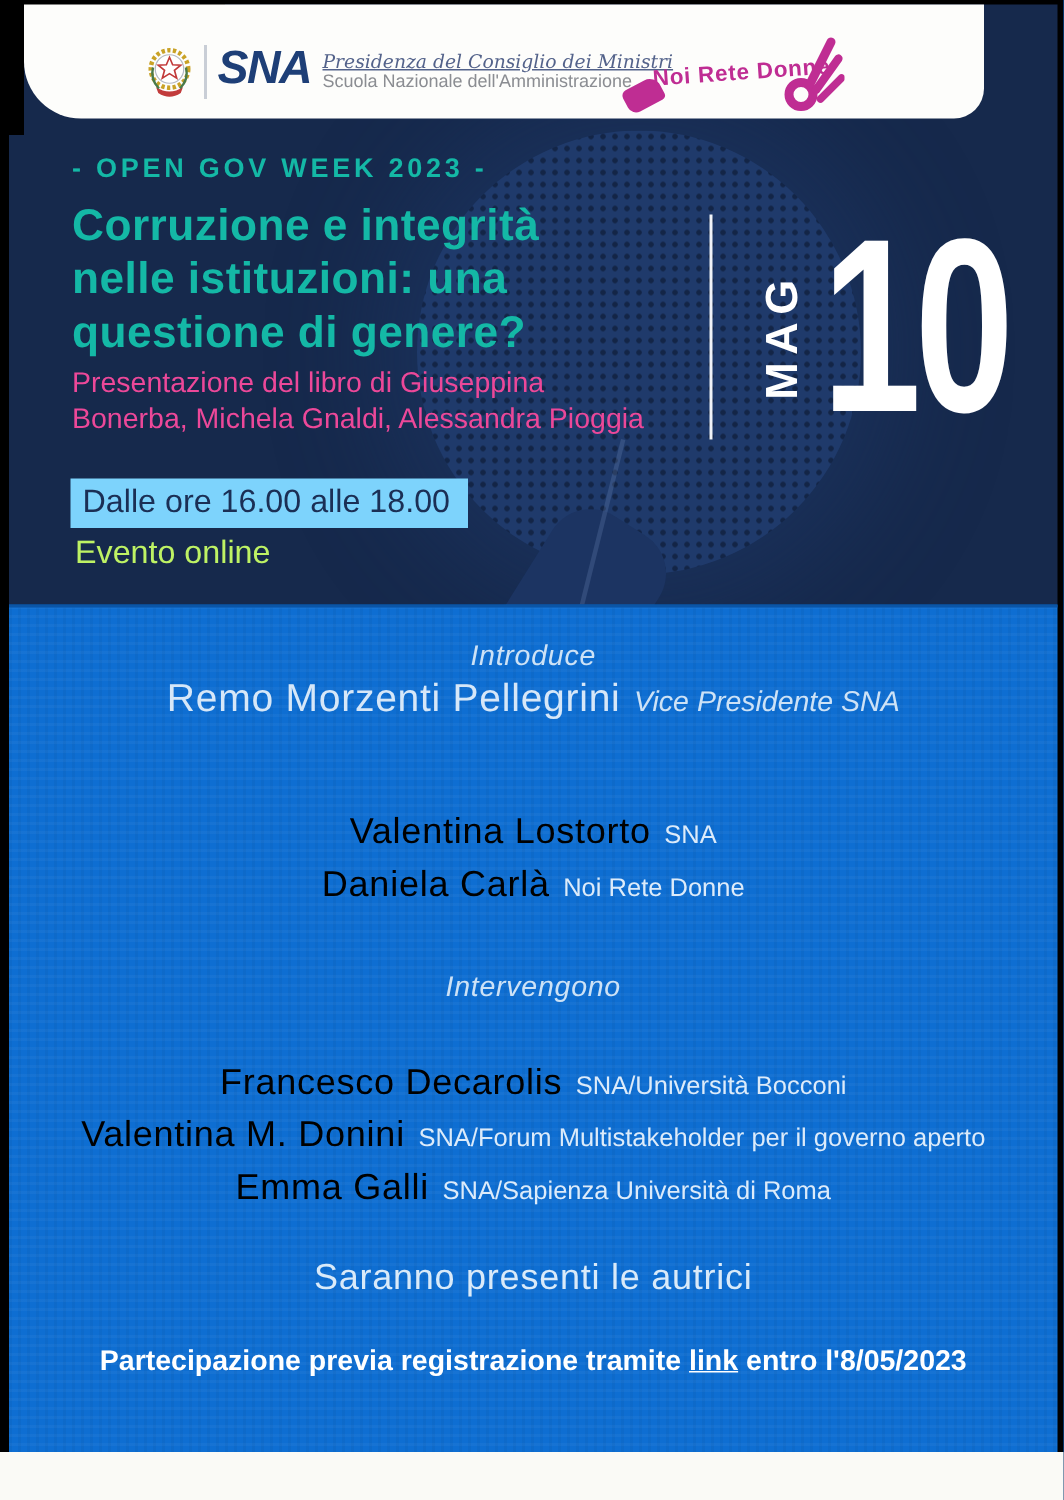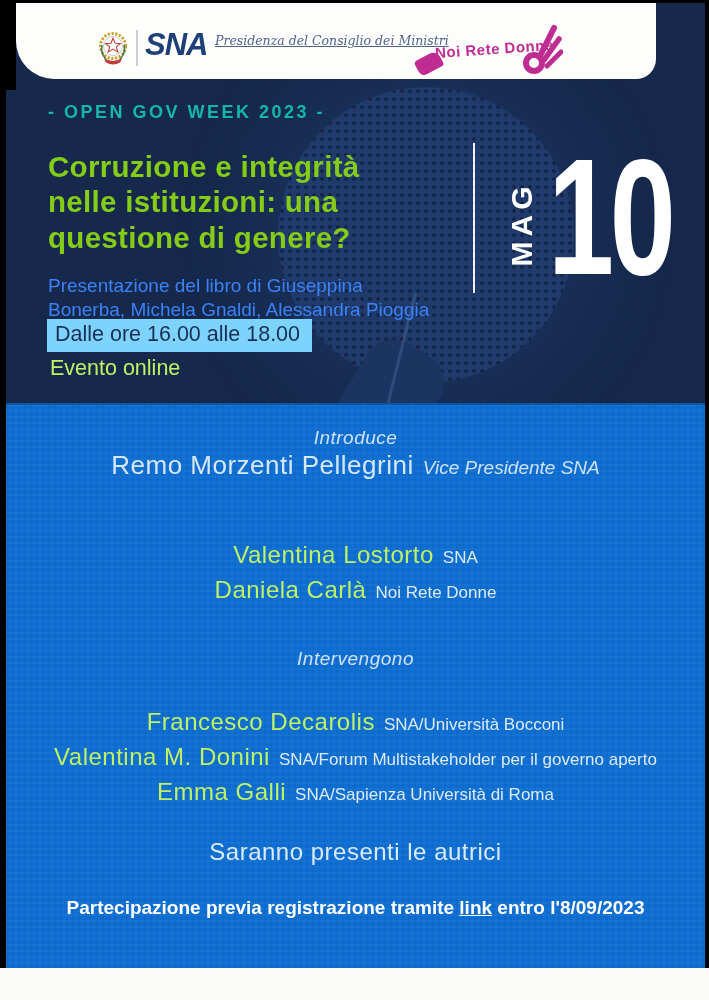--- a/index.html
+++ b/index.html
@@ -72,25 +72,25 @@
   }
   .mic-cable{
     left:392px;top:288px;width:3px;height:132px;
     background:rgba(150,180,230,.18);transform:rotate(14deg);
   }
   .kicker{
     left:42px;top:99px;color:#14b8a6;font-size:18px;font-weight:bold;
     letter-spacing:2.5px;white-space:pre-line;
   }
   .hero-title{
-    left:42px;top:146px;width:450px;color:#84cc16;font-size:29.5px;
+    left:42px;top:130px;width:450px;color:#14b8a6;font-size:29.5px;
     font-weight:bold;line-height:1.2;letter-spacing:.3px;white-space:pre-line;
   }
   .hero-subtitle{
-    left:42px;top:271px;width:460px;color:#3b82f6;font-size:19px;
+    left:42px;top:241px;width:460px;color:#ec4899;font-size:19px;
     line-height:1.26;white-space:pre-line;
   }
   .time-box{
     left:41px;top:316px;background:#7dd3fc;color:#1b2f55;
     font-size:21.5px;padding:3px 12px 5px 8px;white-space:nowrap;
   }
   .mode-line{left:44px;top:353px;color:#bef264;font-size:21.5px;}
   .date-divider{left:467px;top:140px;width:2px;height:150px;background:#f0f3f8;}
   .date-month{
     left:454px;top:204px;width:124px;text-align:center;color:#fff;
@@ -101,21 +101,21 @@
     left:542px;top:136px;color:#fff;font-size:165px;font-weight:bold;
     line-height:0.95;letter-spacing:-6px;transform:scaleX(.72);
     transform-origin:left top;
   }
 
   
   .row{left:0;width:699px;text-align:center;white-space:nowrap;}
   .label-it{font-style:italic;font-size:19px;color:#cde2f6;letter-spacing:.5px;}
   .intro-name{font-size:26px;color:#d6e7f8;letter-spacing:.5px;}
   .intro-role{font-style:italic;font-size:19px;color:#cde2f6;margin-left:9px;}
-  .p-name{font-size:24px;color:#bef264;letter-spacing:.5px;}
+  .p-name{font-size:24px;color:#000000;letter-spacing:.5px;}
   .p-org{font-size:17px;color:#dcebfa;margin-left:9px;}
   .authors-note{font-size:24px;color:#d9eaf9;letter-spacing:.5px;}
   .registration{font-size:19px;font-weight:bold;color:#ffffff;}
   .registration .reg-link{text-decoration:underline;cursor:pointer;}
 </style>
 </head>
 <body>
 
 <div class="abs navy-section">
   <div class="abs mic-head"></div>
@@ -162,21 +162,21 @@
   </div>
   <div class="abs row" style="top:373px">
     <span class="p-name">Emma Galli</span><span class="p-org">SNA/Sapienza Università di Roma</span>
   </div>
 
   <div class="abs row" style="top:433px">
     <span class="authors-note">Saranno presenti le autrici</span>
   </div>
 
   <div class="abs row registration" style="top:492px">
-    <span>Partecipazione previa registrazione tramite </span><span class="reg-link">link</span><span> entro l'8/09/2023</span>
+    <span>Partecipazione previa registrazione tramite </span><span class="reg-link">link</span><span> entro l'8/05/2023</span>
   </div>
 </div>
 
 <div class="abs bottom-strip"></div>
 
 <div class="abs corner-patch"></div>
 <div class="abs corner-patch2"></div>
 
 <div class="abs header-card">
 
@@ -187,20 +187,21 @@
     <path d="M6 27 Q15 33 24 27 L22.5 31 Q15 36 7.5 31 Z" fill="#c23b3b"></path>
     <path d="M4 14 Q2 22 8 28" fill="none" stroke="#4a7a4a" stroke-width="1.6"></path>
     <path d="M26 14 Q28 22 22 28" fill="none" stroke="#4a7a4a" stroke-width="1.6"></path>
   </svg>
 
   <div class="abs logo-divider"></div>
   <div class="abs sna-abbr">SNA</div>
 
   <div class="abs sna-lines">
     <div class="sna-line1">Presidenza del Consiglio dei Ministri</div>
+    <div class="sna-line2">Scuola Nazionale dell'Amministrazione</div>
   </div>
 
   <div class="abs nrd-thumb"></div>
   <div class="abs nrd-text">Noi Rete Donne</div>
   <svg class="abs nrd-hand" viewBox="0 0 42 56">
     <circle cx="13" cy="40" r="8" fill="none" stroke="#bf2d93" stroke-width="6"></circle>
     <path d="M19 33 L33 5" stroke="#bf2d93" stroke-width="6" stroke-linecap="round"></path>
     <path d="M23 37 L38 16" stroke="#bf2d93" stroke-width="5.5" stroke-linecap="round"></path>
     <path d="M26 43 L40 29" stroke="#bf2d93" stroke-width="5" stroke-linecap="round"></path>
   </svg>

